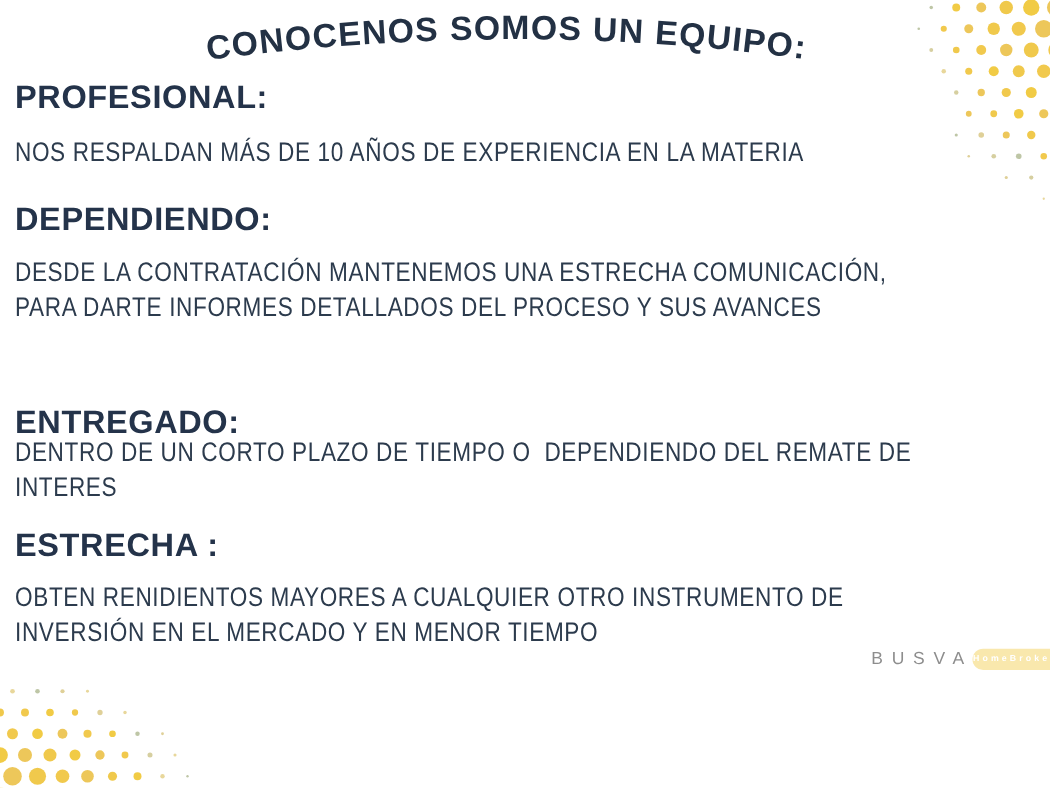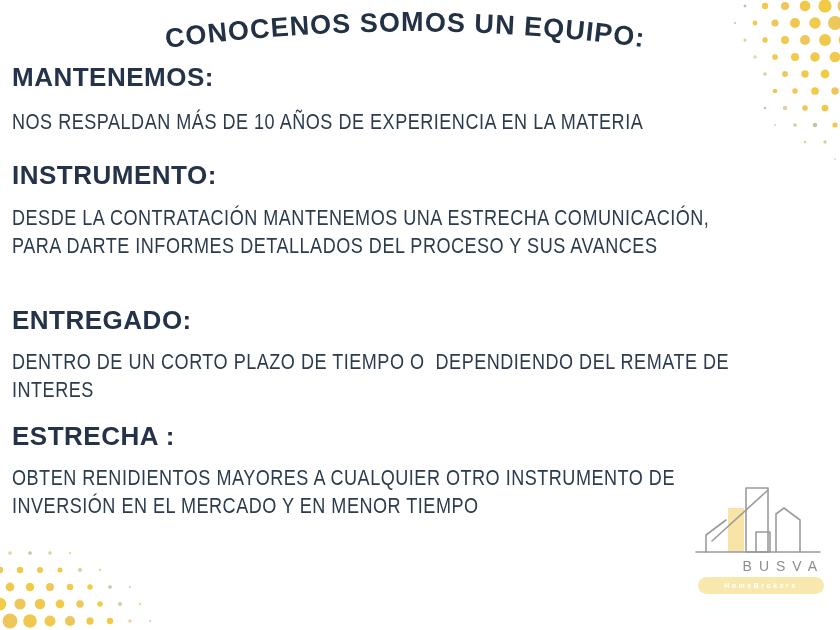--- a/index.html
+++ b/index.html
@@ -23,21 +23,21 @@
   }
   .body{
     position:absolute;left:12px;
     font-size:21.5px;line-height:28px;color:#2c3b4d;letter-spacing:.6px;
     transform:scaleX(.84);transform-origin:0 0;
   }
   .body div{white-space:pre;}
   
   .logo{
     position:absolute;right:16px;bottom:36px;width:134px;
-    display:flex;flex-direction:column;align-items:flex-end;
+    display:flex;flex-direction:row;align-items:flex-start;
   }
   .logo-word{
     font-size:14px;letter-spacing:7px;padding-left:7px;color:#8d8d8d;
     margin-top:2px;
   }
   .logo-pill{
     margin-top:3px;width:126px;height:17px;border-radius:9px;
     background:#f9e8ad;color:#ffffff;font-size:7px;font-weight:700;
     letter-spacing:2.5px;text-align:center;line-height:18px;
     text-transform:none;
@@ -49,32 +49,32 @@
 </head>
 <body>
 
 <svg id="title-svg" width="840" height="60">
   <path id="arcPath" d="M130,53 Q420,10 680,53" fill="none" stroke="none"></path>
   <text>
     <textPath href="#arcPath" startOffset="50%" text-anchor="middle">CONOCENOS SOMOS UN EQUIPO:</textPath>
   </text>
 </svg>
 
-<div class="heading" style="top:62px">MANTENEMOS:</div>
+<div class="heading" style="top:62px">PROFESIONAL:</div>
 <div class="body" style="top:108px">
   <div>NOS RESPALDAN MÁS DE 10 AÑOS DE EXPERIENCIA EN LA MATERIA</div>
 </div>
 
-<div class="heading" style="top:160px">INSTRUMENTO:</div>
+<div class="heading" style="top:160px">DEPENDIENDO:</div>
 <div class="body" style="top:204px">
   <div>DESDE LA CONTRATACIÓN MANTENEMOS UNA ESTRECHA COMUNICACIÓN,</div>
   <div>PARA DARTE INFORMES DETALLADOS DEL PROCESO Y SUS AVANCES</div>
 </div>
 
-<div class="heading" style="top:305px">ENTREGADO:</div>
+<div class="heading" style="top:322px">ENTREGADO:</div>
 <div class="body" style="top:348px">
   <div>DENTRO DE UN CORTO PLAZO DE TIEMPO O  DEPENDIENDO DEL REMATE DE</div>
   <div>INTERES</div>
 </div>
 
 <div class="heading" style="top:421px">ESTRECHA :</div>
 <div class="body" style="top:464px">
   <div>OBTEN RENIDIENTOS MAYORES A CUALQUIER OTRO INSTRUMENTO DE</div>
   <div>INVERSIÓN EN EL MERCADO Y EN MENOR TIEMPO</div>
 </div>

